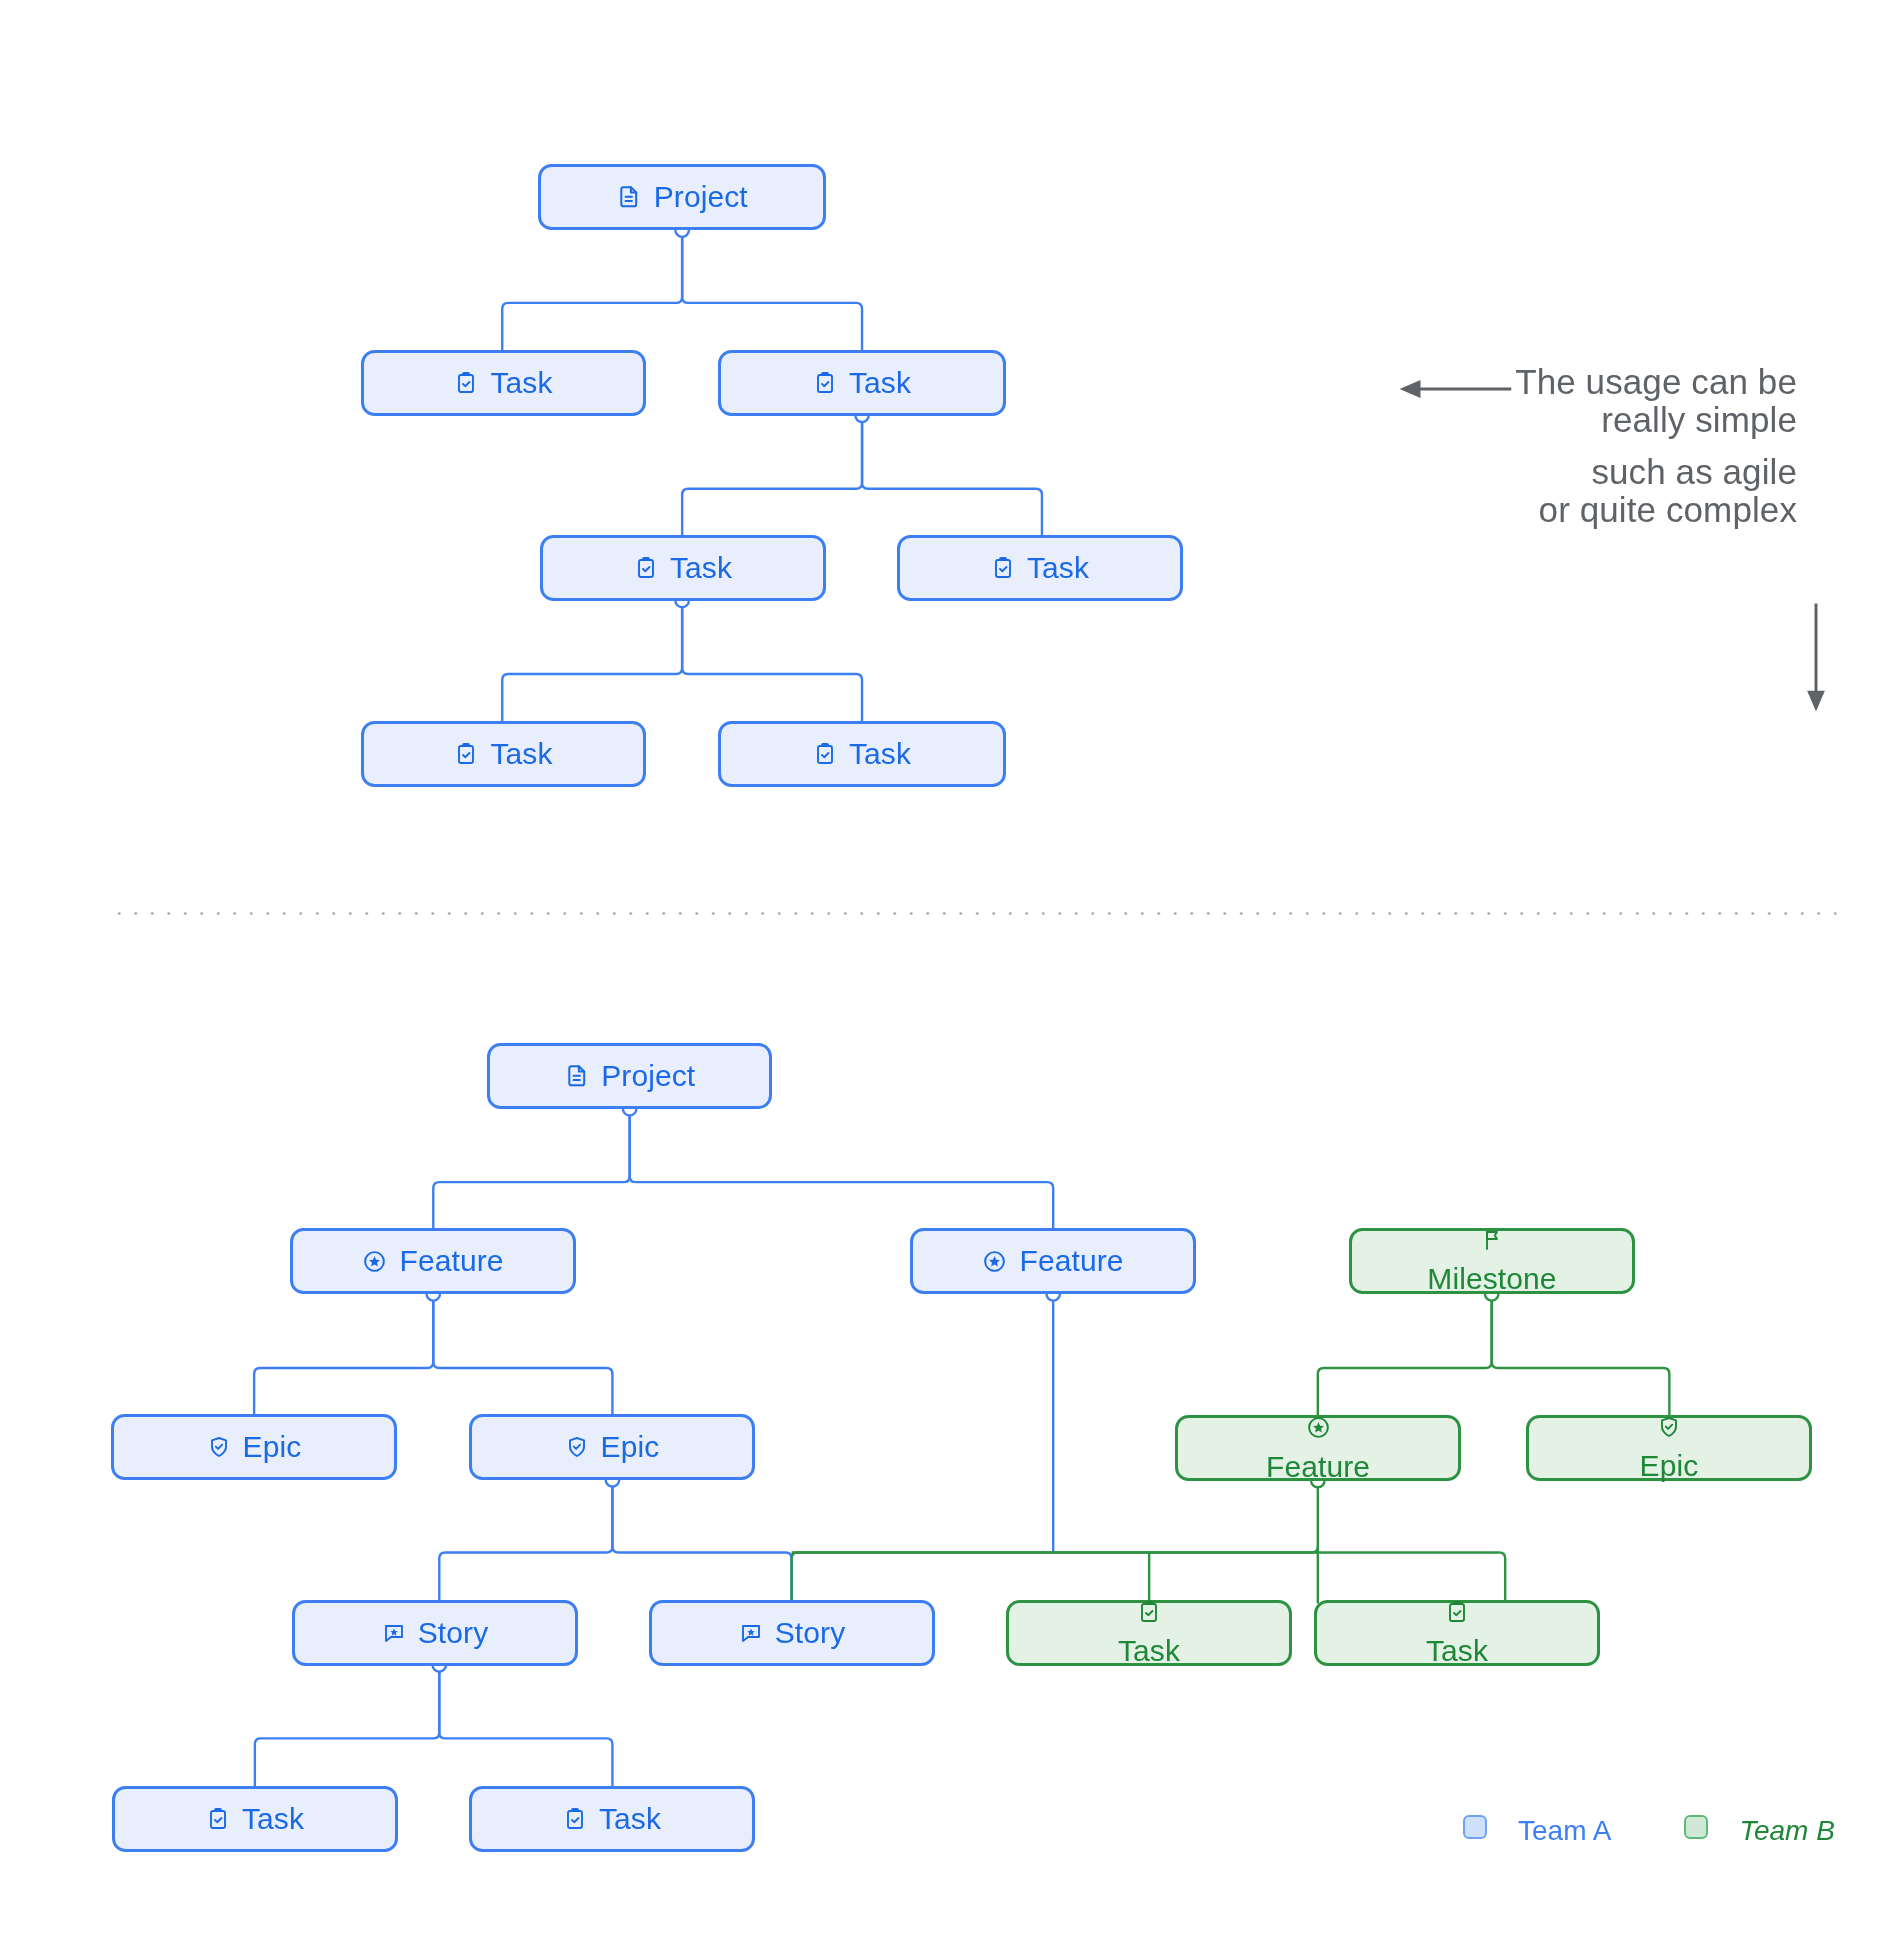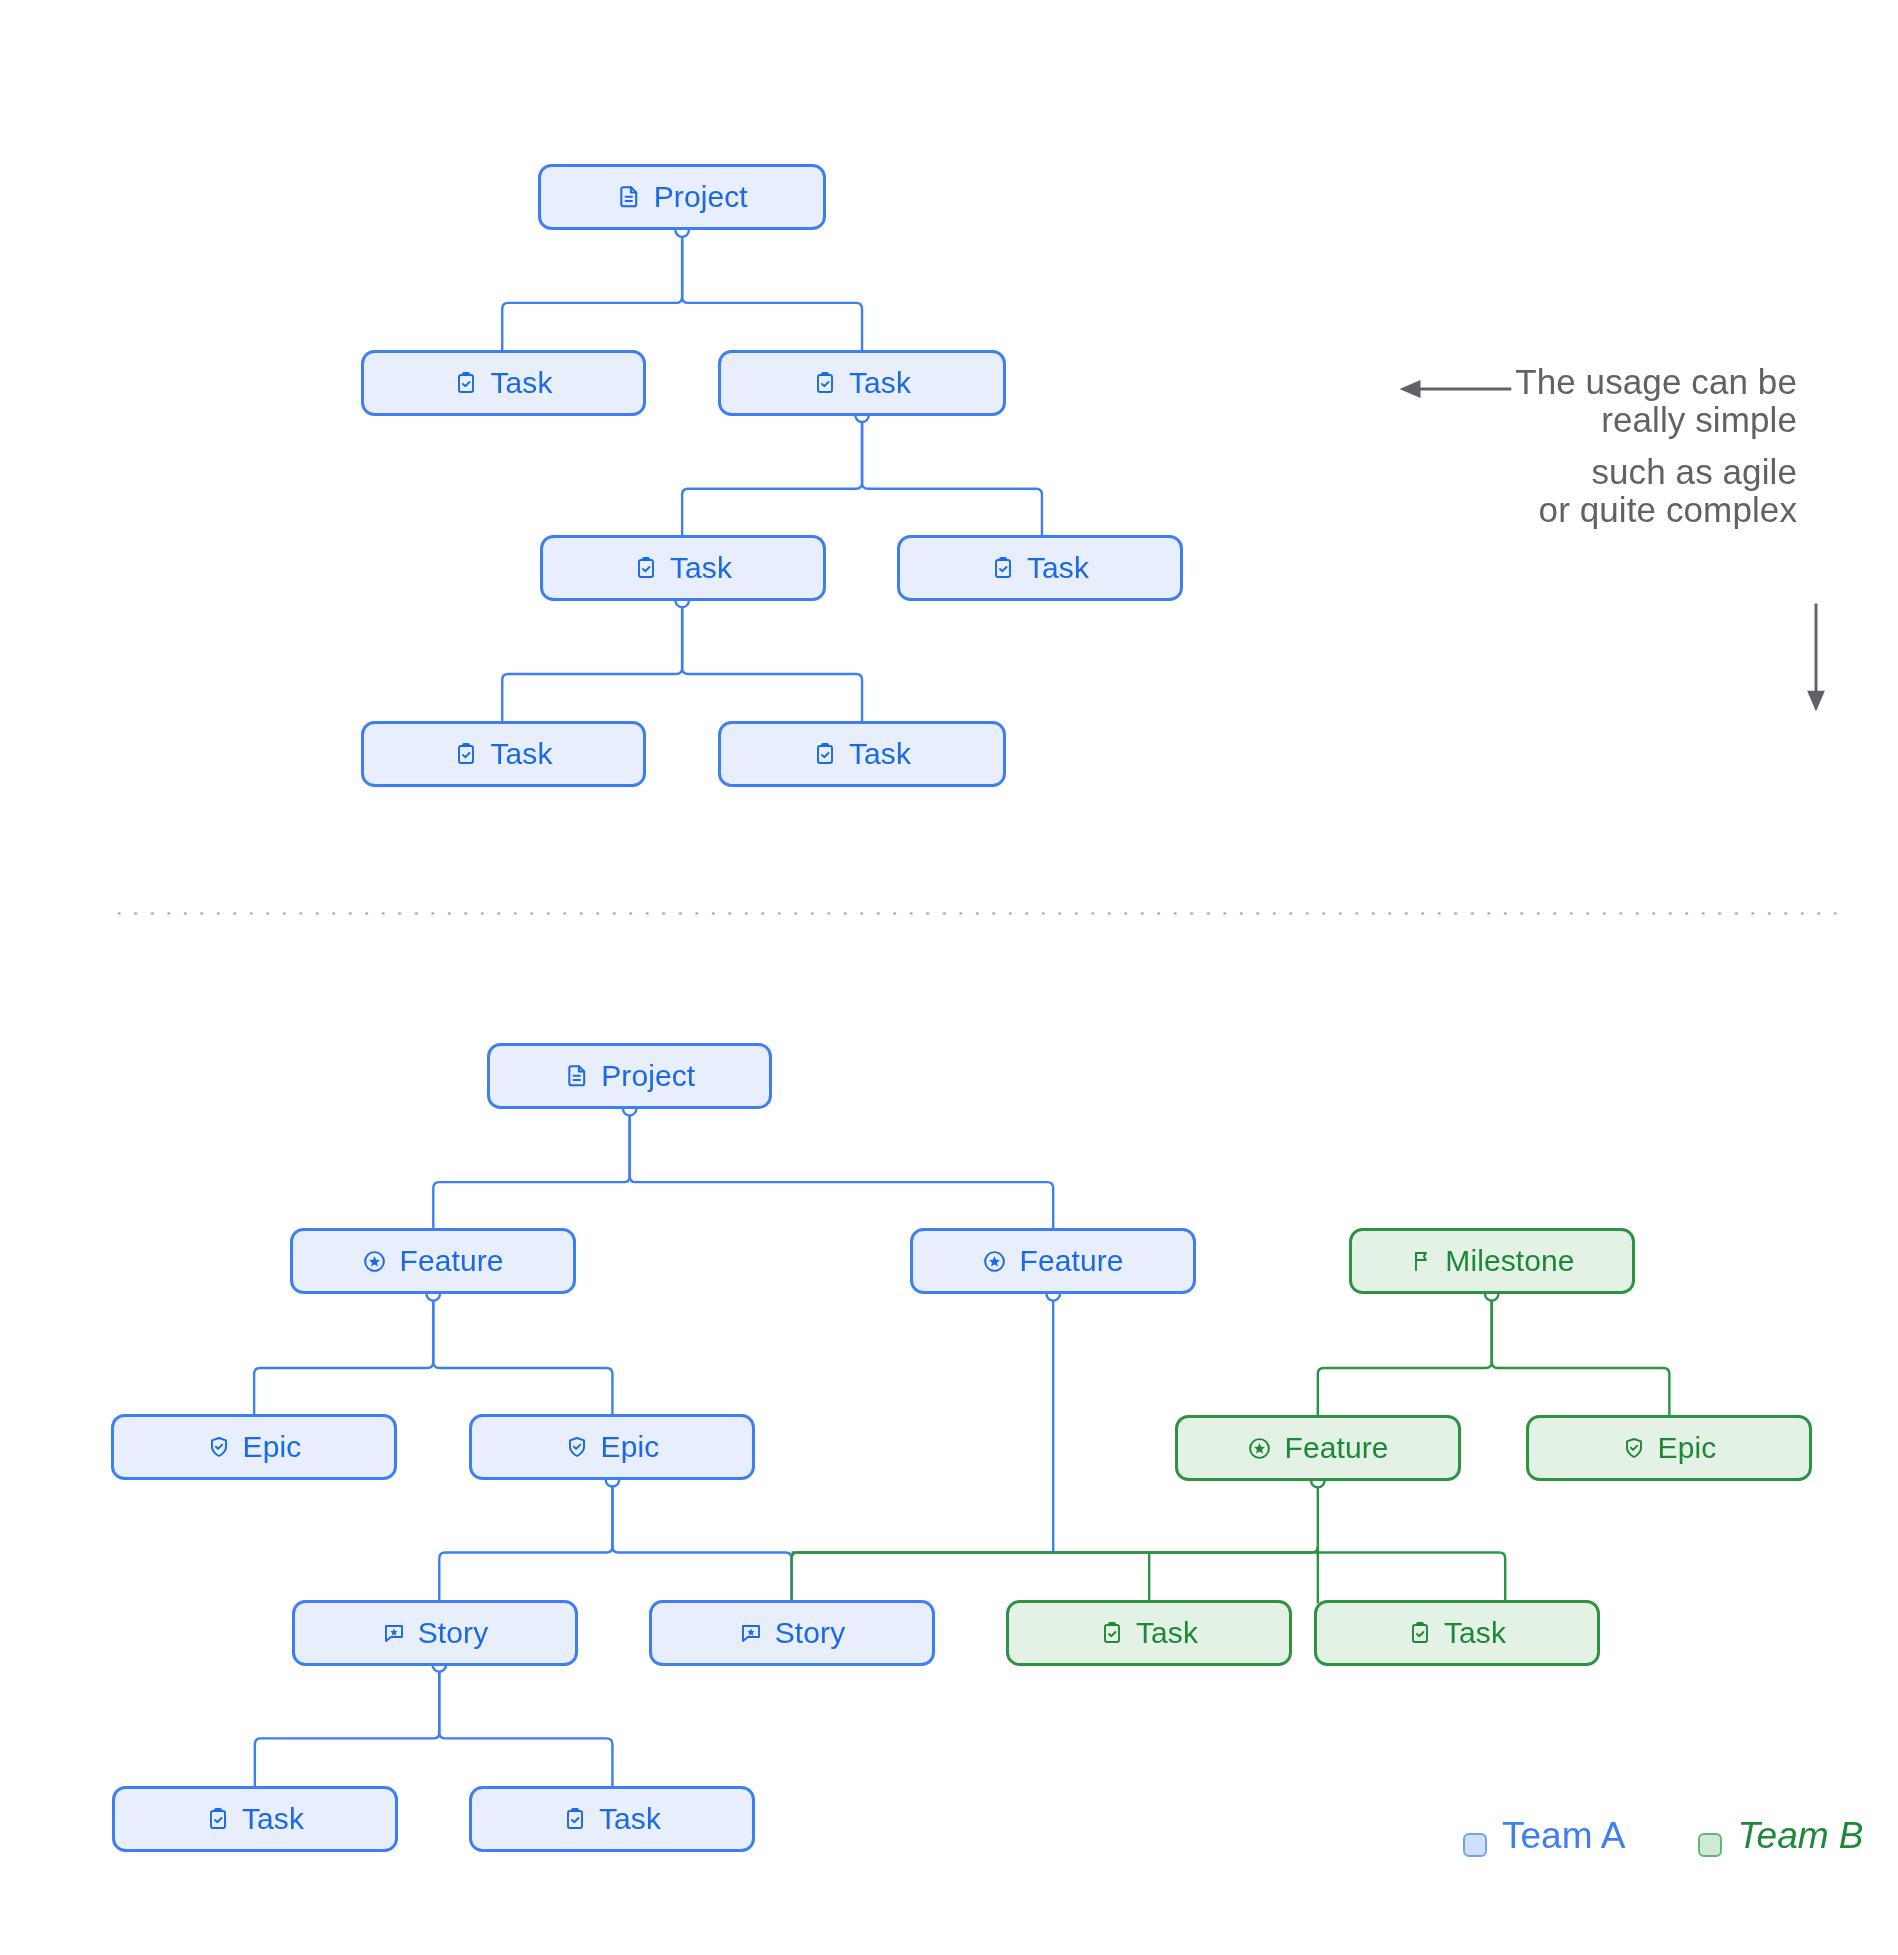--- a/index.html
+++ b/index.html
@@ -39,20 +39,21 @@
   }
   .node.blue {
     background: #e8eefc;
     border-color: #3d7ff2;
     color: #1a6ae8;
   }
   .node.green {
     background: #e4f2e6;
     border-color: #2e9243;
     color: #1e8738;
+    flex-direction: column;
   }
   .node .ic { display: flex; align-items: center; line-height: 0; }
   .node .lbl { line-height: 1; }
 
   .annot {
     position: absolute;
     color: #5f6368;
     font-size: 35px;
     line-height: 1.09;
     text-align: right;
@@ -79,23 +80,23 @@
     position: absolute;
     left: 1463px;
     top: 1767px;
     display: flex;
     align-items: center;
     gap: 73px;
     z-index: 3;
   }
   .legend-item {
     display: flex;
-    align-items: flex-end;
-    gap: 15px;
-    font-size: 37px;
+    align-items: flex-start;
+    gap: 31px;
+    font-size: 28px;
     font-weight: 500;
   }
   .legend-item.blue { color: #3d7ff2; }
   .legend-item.green { color: #1e8738; font-style: italic; }
   .swatch {
     width: 24px; height: 24px;
     border-radius: 6px;
     border-width: 2.2px;
     border-style: solid;
   }

